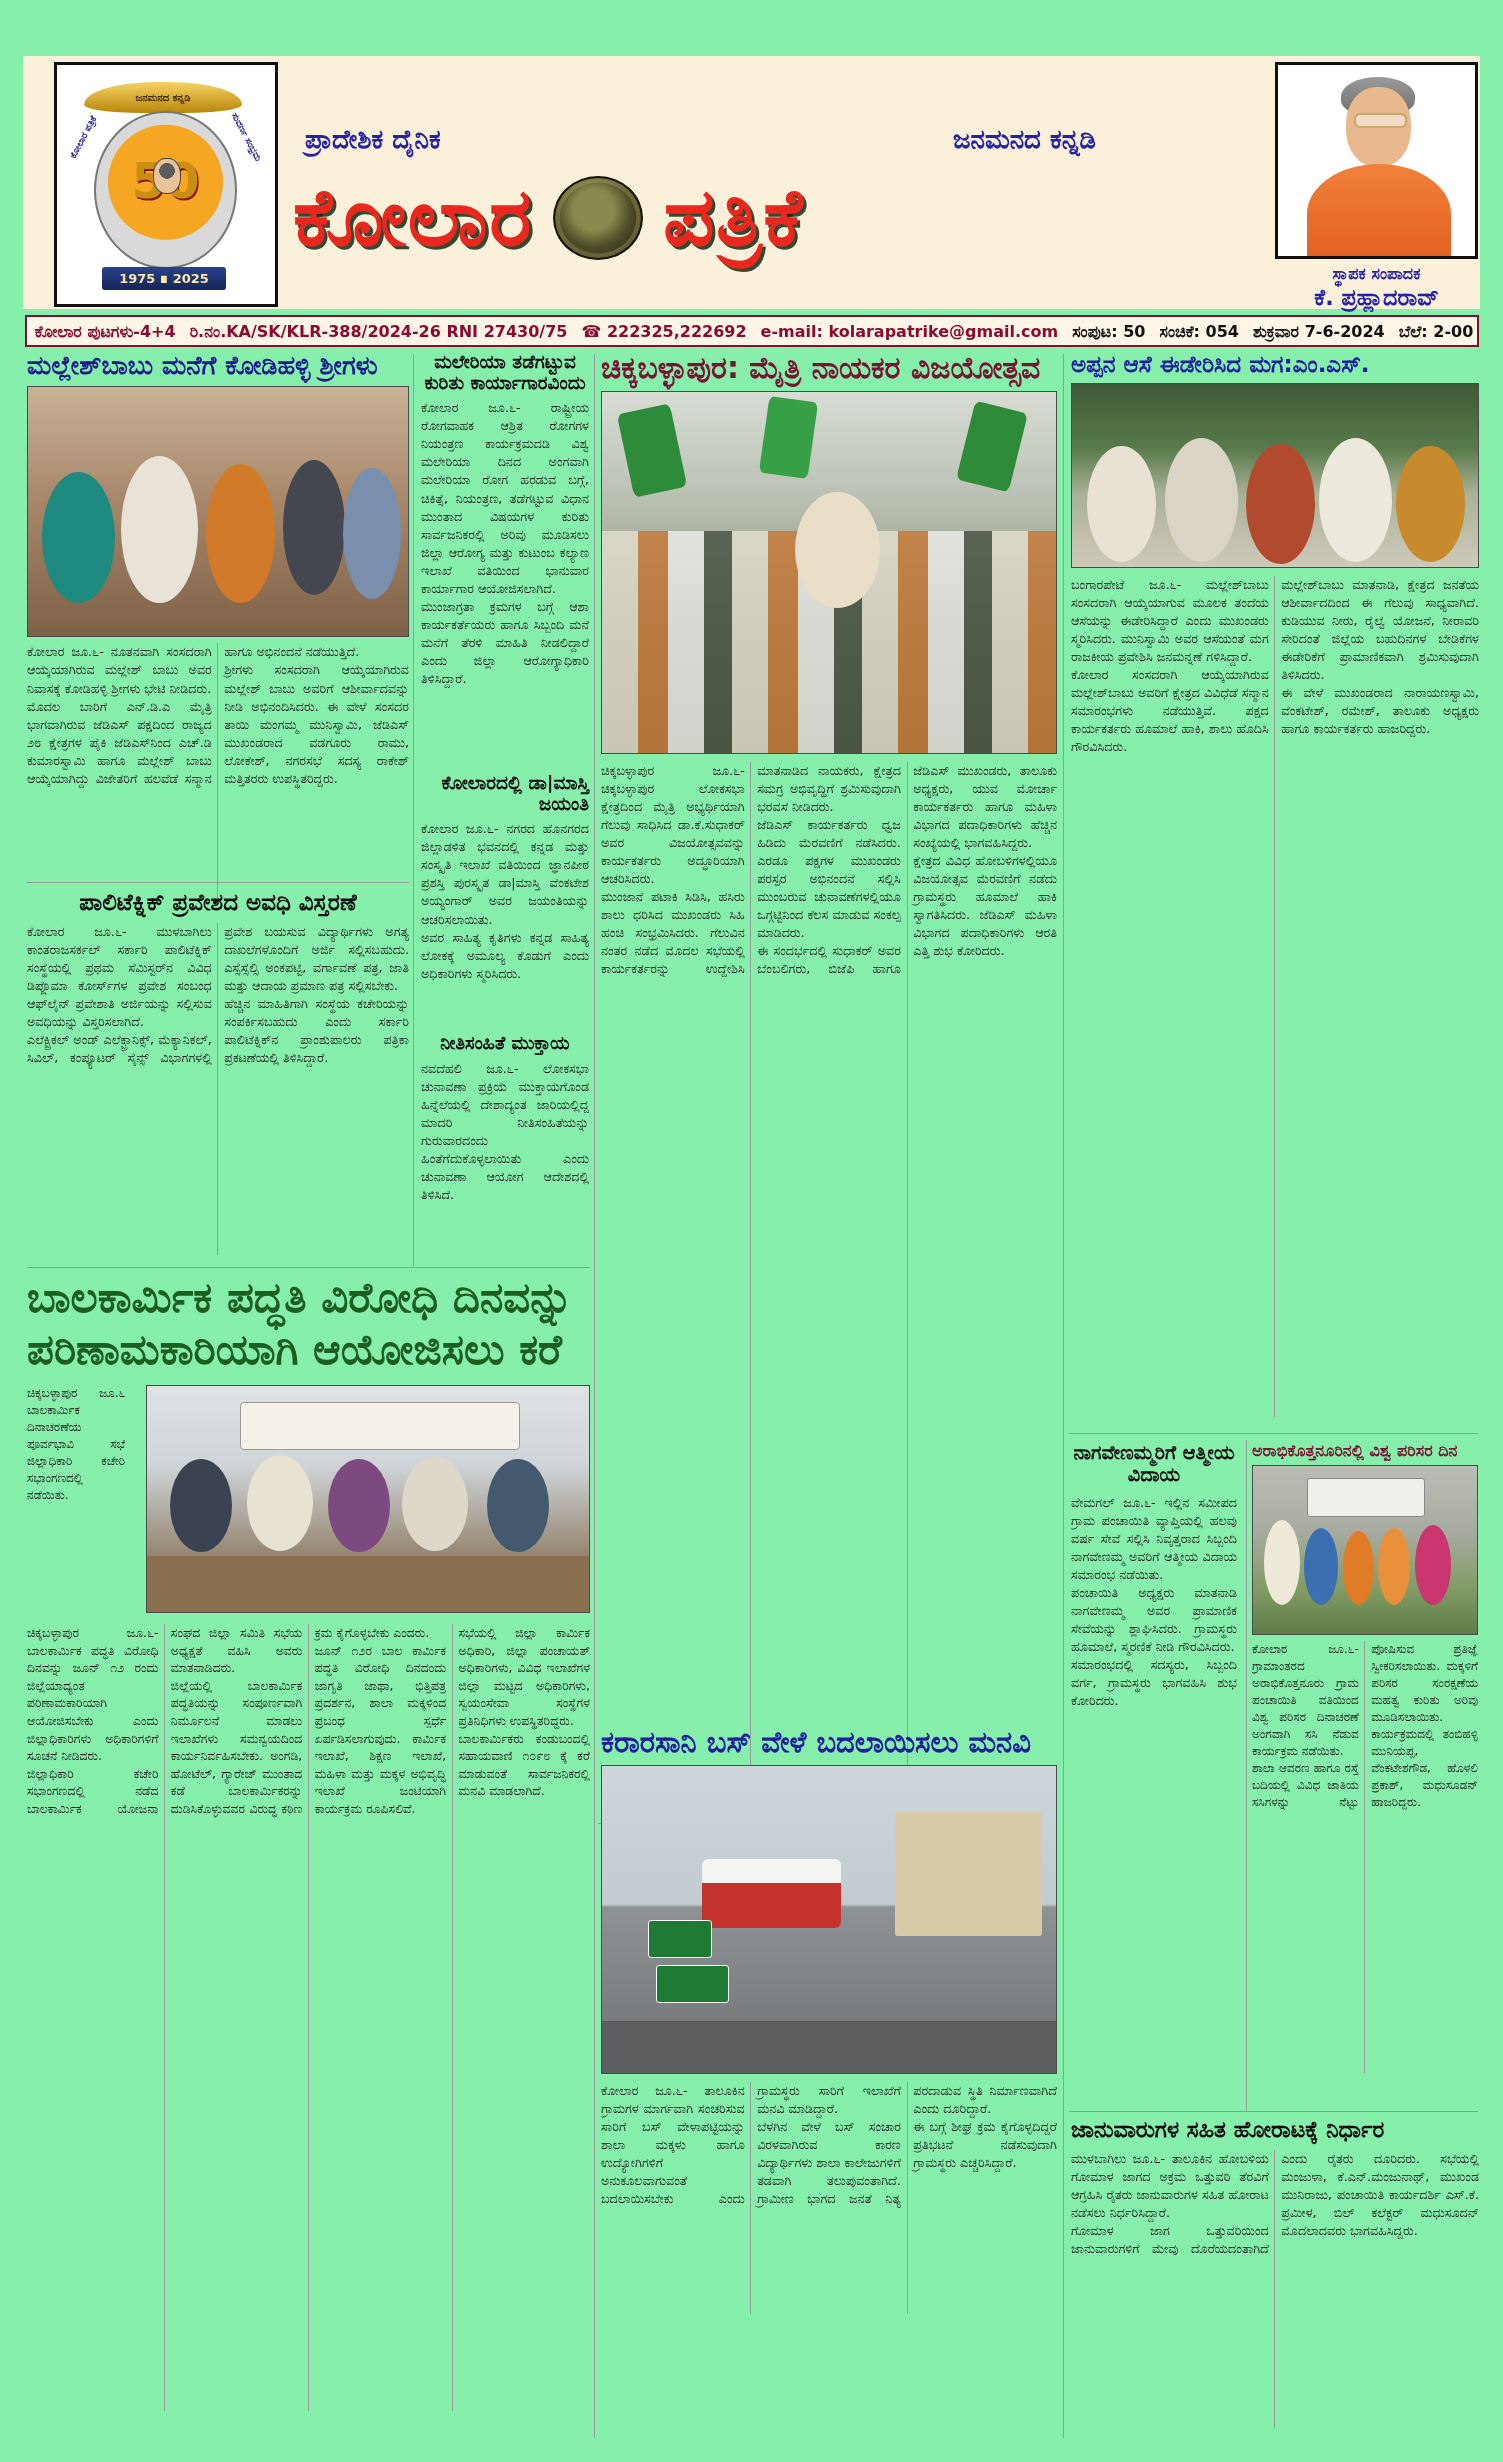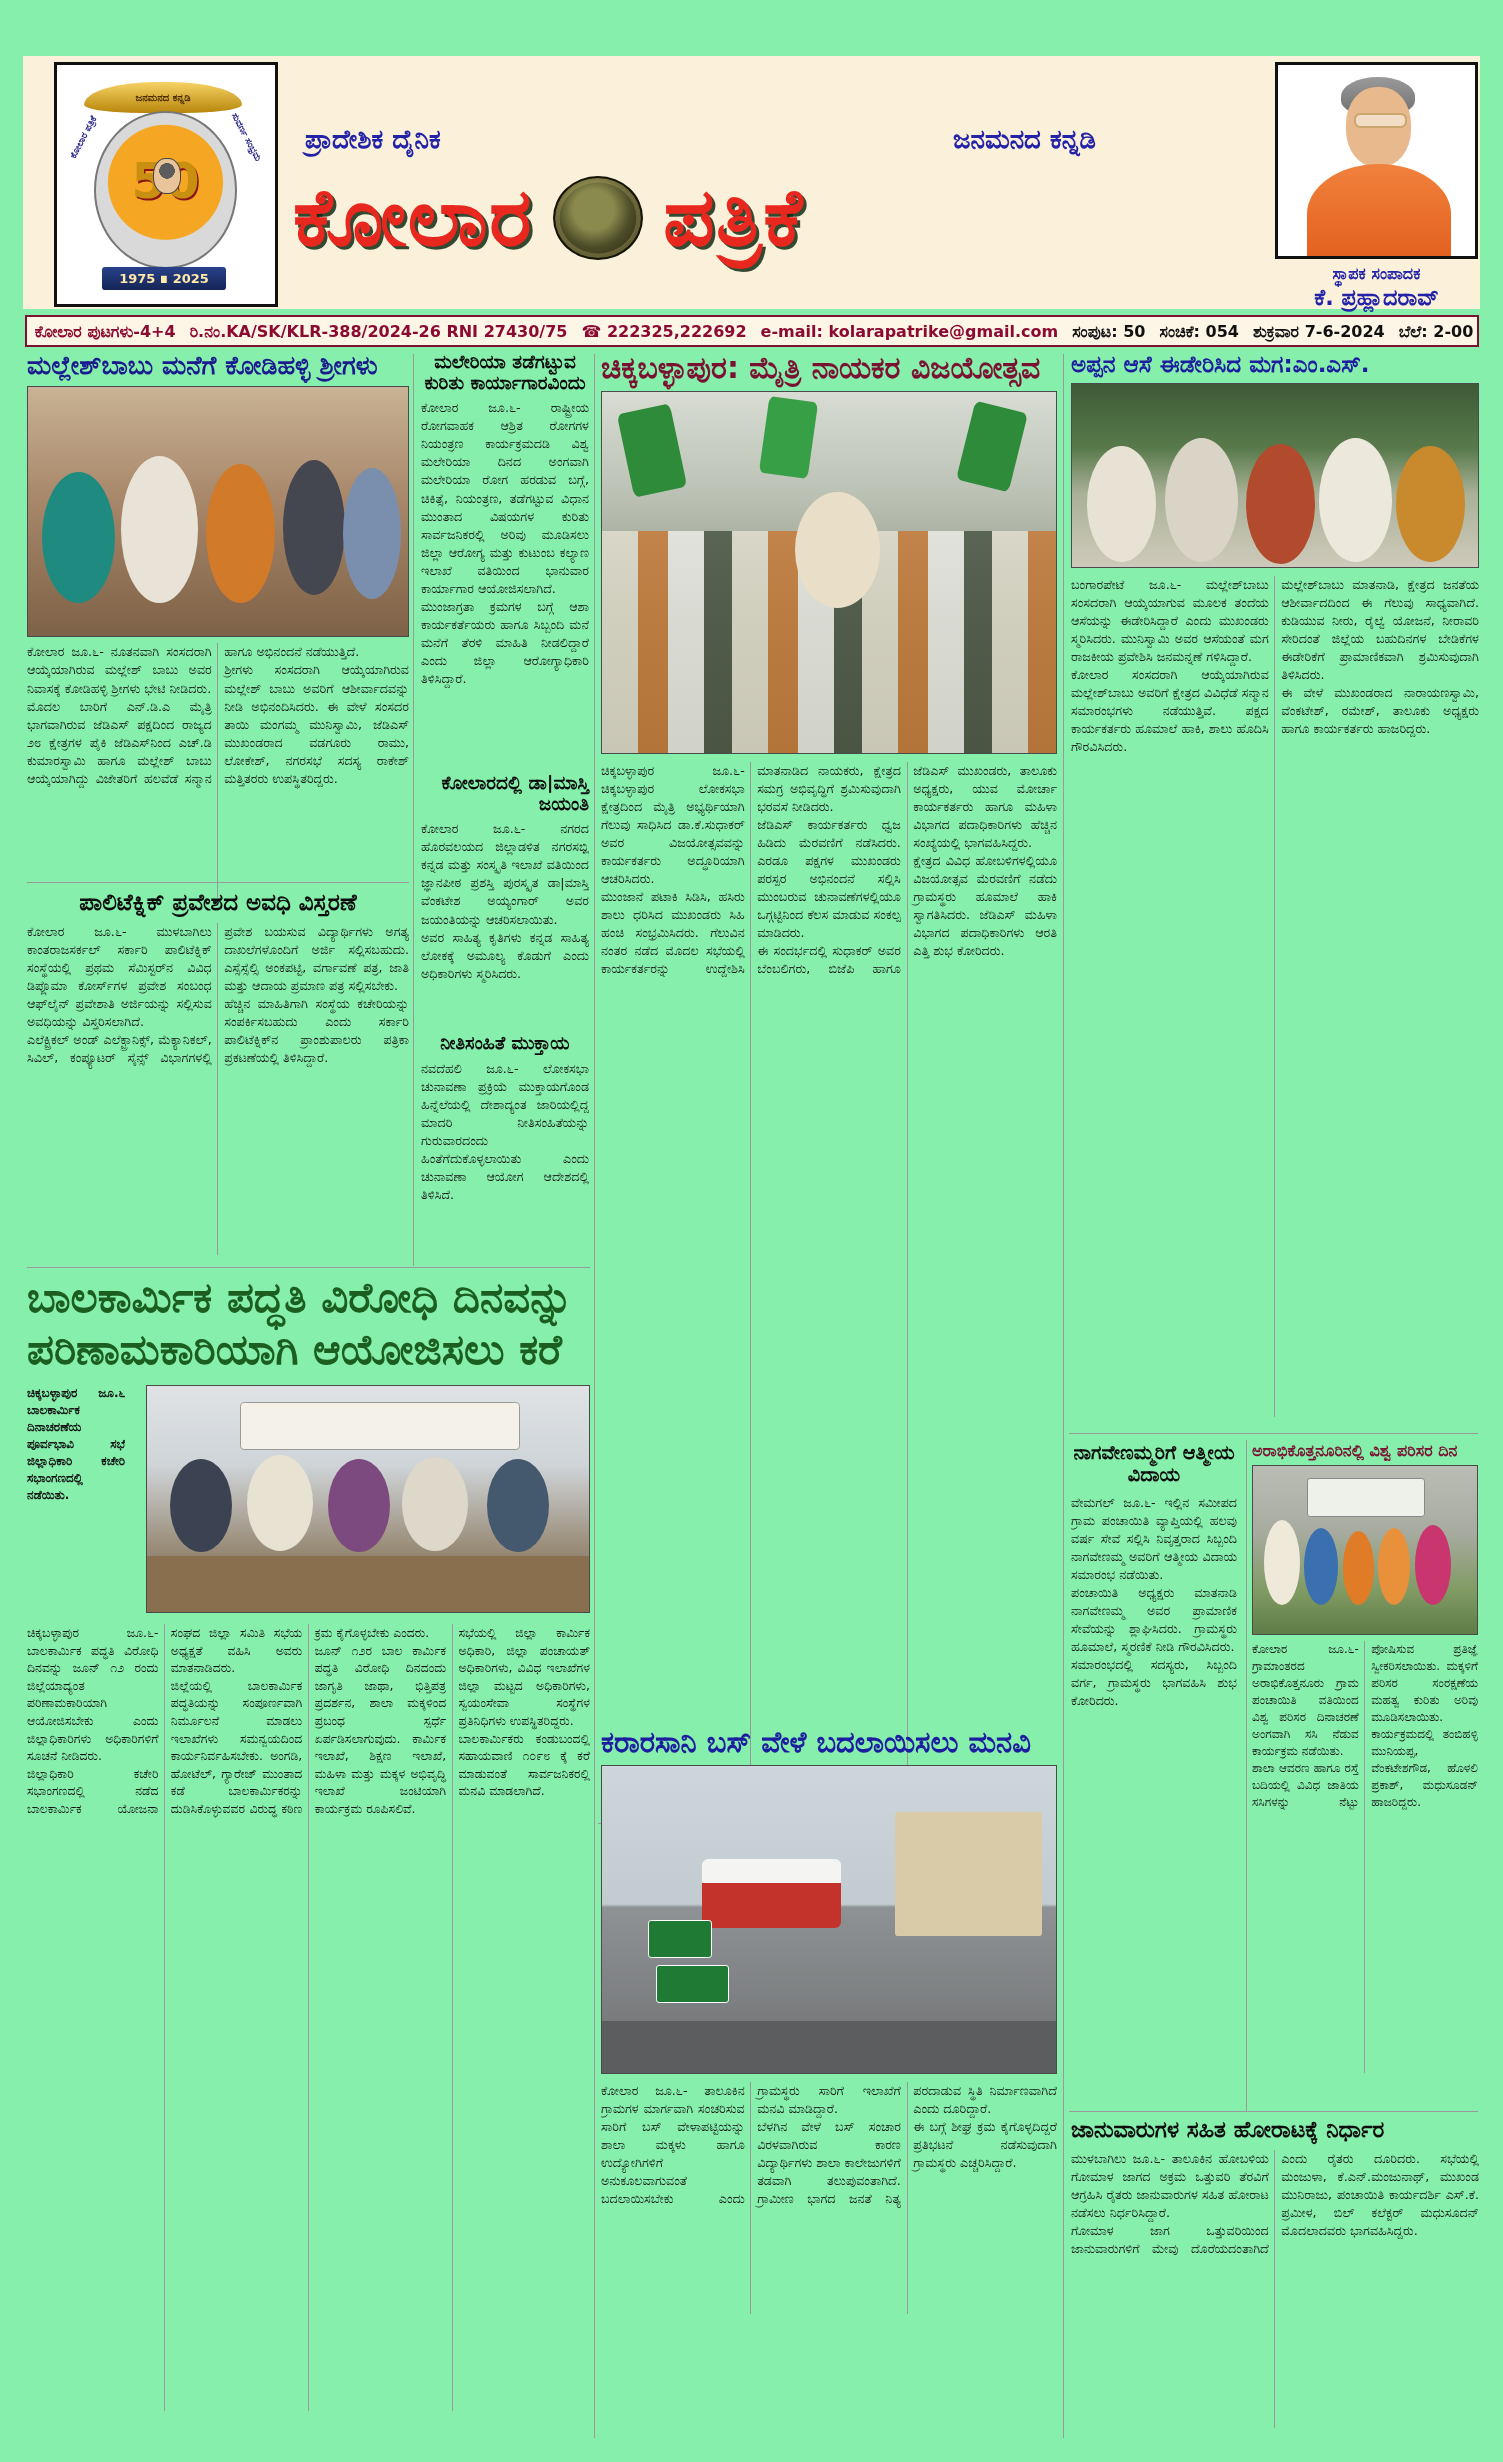--- a/index.html
+++ b/index.html
@@ -126,21 +126,21 @@
   </section>
 
   <section class="art" style="left:421px;top:351px;width:168px;height:417px;">
     <div class="hl c-black" style="font-size:18.5px;text-align:center;">ಮಲೇರಿಯಾ ತಡೆಗಟ್ಟುವ ಕುರಿತು ಕಾರ್ಯಾಗಾರವಿಂದು</div>
     <div class="body-txt" style="margin-top:6.2px;height:332px;">ಕೋಲಾರ ಜೂ.೬- ರಾಷ್ಟ್ರೀಯ ರೋಗವಾಹಕ ಆಶ್ರಿತ ರೋಗಗಳ ನಿಯಂತ್ರಣ ಕಾರ್ಯಕ್ರಮದಡಿ ವಿಶ್ವ ಮಲೇರಿಯಾ ದಿನದ ಅಂಗವಾಗಿ ಮಲೇರಿಯಾ ರೋಗ ಹರಡುವ ಬಗ್ಗೆ, ಚಿಕಿತ್ಸೆ, ನಿಯಂತ್ರಣ, ತಡೆಗಟ್ಟುವ ವಿಧಾನ ಮುಂತಾದ ವಿಷಯಗಳ ಕುರಿತು ಸಾರ್ವಜನಿಕರಲ್ಲಿ ಅರಿವು ಮೂಡಿಸಲು ಜಿಲ್ಲಾ ಆರೋಗ್ಯ ಮತ್ತು ಕುಟುಂಬ ಕಲ್ಯಾಣ ಇಲಾಖೆ ವತಿಯಿಂದ ಭಾನುವಾರ ಕಾರ್ಯಾಗಾರ ಆಯೋಜಿಸಲಾಗಿದೆ.
 ಮುಂಜಾಗ್ರತಾ ಕ್ರಮಗಳ ಬಗ್ಗೆ ಆಶಾ ಕಾರ್ಯಕರ್ತೆಯರು ಹಾಗೂ ಸಿಬ್ಬಂದಿ ಮನೆ ಮನೆಗೆ ತೆರಳಿ ಮಾಹಿತಿ ನೀಡಲಿದ್ದಾರೆ ಎಂದು ಜಿಲ್ಲಾ ಆರೋಗ್ಯಾಧಿಕಾರಿ ತಿಳಿಸಿದ್ದಾರೆ.</div>
   </section>
 
   <section class="art" style="left:421px;top:772px;width:168px;height:255px;">
     <div class="hl c-black" style="font-size:18.5px;text-align:right;">ಕೋಲಾರದಲ್ಲಿ ಡಾ|ಮಾಸ್ತಿ ಜಯಂತಿ</div>
-    <div class="body-txt" style="margin-top:6.2px;height:193px;">ಕೋಲಾರ ಜೂ.೬- ನಗರದ ಹೊರವಲಯದ ಜಿಲ್ಲಾಡಳಿತ ನಗರಸಭ್ಲಿ ಕನ್ನಡ ಮತ್ತು ಸಂಸ್ಕೃತಿ ಇಲಾಖೆ ವತಿಯಿಂದ ಜ್ಞಾನಪೀಠ ಪ್ರಶಸ್ತಿ ಪುರಸ್ಕೃತ ಡಾ|ಮಾಸ್ತಿ ವೆಂಕಟೇಶ ಅಯ್ಯಂಗಾರ್ ಅವರ ಜಯಂತಿಯನ್ನು ಆಚರಿಸಲಾಯಿತು.
+    <div class="body-txt" style="margin-top:6.2px;height:193px;">ಕೋಲಾರ ಜೂ.೬- ನಗರದ ಹೊನಗರದ ಜಿಲ್ಲಾಡಳಿತ ಭವನದಲ್ಲಿ ಕನ್ನಡ ಮತ್ತು ಸಂಸ್ಕೃತಿ ಇಲಾಖೆ ವತಿಯಿಂದ ಜ್ಞಾನಪೀಠ ಪ್ರಶಸ್ತಿ ಪುರಸ್ಕೃತ ಡಾ|ಮಾಸ್ತಿ ವೆಂಕಟೇಶ ಅಯ್ಯಂಗಾರ್ ಅವರ ಜಯಂತಿಯನ್ನು ಆಚರಿಸಲಾಯಿತು.
 ಅವರ ಸಾಹಿತ್ಯ ಕೃತಿಗಳು ಕನ್ನಡ ಸಾಹಿತ್ಯ ಲೋಕಕ್ಕೆ ಅಮೂಲ್ಯ ಕೊಡುಗೆ ಎಂದು ಅಧಿಕಾರಿಗಳು ಸ್ಮರಿಸಿದರು.</div>
   </section>
 
   <section class="art" style="left:421px;top:1033px;width:168px;height:232px;">
     <div class="hl c-black" style="font-size:18px;text-align:center;">ನೀತಿಸಂಹಿತೆ ಮುಕ್ತಾಯ</div>
     <div class="body-txt" style="margin-top:6.2px;height:193px;">ನವದೆಹಲಿ ಜೂ.೬- ಲೋಕಸಭಾ ಚುನಾವಣಾ ಪ್ರಕ್ರಿಯೆ ಮುಕ್ತಾಯಗೊಂಡ ಹಿನ್ನೆಲೆಯಲ್ಲಿ ದೇಶಾದ್ಯಂತ ಜಾರಿಯಲ್ಲಿದ್ದ ಮಾದರಿ ನೀತಿಸಂಹಿತೆಯನ್ನು ಗುರುವಾರದಂದು ಹಿಂತೆಗೆದುಕೊಳ್ಳಲಾಯಿತು ಎಂದು ಚುನಾವಣಾ ಆಯೋಗ ಆದೇಶದಲ್ಲಿ ತಿಳಿಸಿದೆ.</div>
   </section>
 
   <section class="art" style="left:601px;top:351px;width:456px;height:1467px;">
     <div class="hl c-maroon" style="font-size:30px;">ಚಿಕ್ಕಬಳ್ಳಾಪುರ: ಮೈತ್ರಿ ನಾಯಕರ ವಿಜಯೋತ್ಸವ</div>
@@ -183,21 +183,21 @@
     </div>
     <div class="body-txt cols2" style="margin-top:7.7px;height:841px;">ಬಂಗಾರಪೇಟೆ ಜೂ.೬- ಮಲ್ಲೇಶ್‌ಬಾಬು ಸಂಸದರಾಗಿ ಆಯ್ಕೆಯಾಗುವ ಮೂಲಕ ತಂದೆಯ ಆಸೆಯನ್ನು ಈಡೇರಿಸಿದ್ದಾರೆ ಎಂದು ಮುಖಂಡರು ಸ್ಮರಿಸಿದರು. ಮುನಿಸ್ವಾಮಿ ಅವರ ಆಸೆಯಂತೆ ಮಗ ರಾಜಕೀಯ ಪ್ರವೇಶಿಸಿ ಜನಮನ್ನಣೆ ಗಳಿಸಿದ್ದಾರೆ.
 ಕೋಲಾರ ಸಂಸದರಾಗಿ ಆಯ್ಕೆಯಾಗಿರುವ ಮಲ್ಲೇಶ್‌ಬಾಬು ಅವರಿಗೆ ಕ್ಷೇತ್ರದ ವಿವಿಧೆಡೆ ಸನ್ಮಾನ ಸಮಾರಂಭಗಳು ನಡೆಯುತ್ತಿವೆ. ಪಕ್ಷದ ಕಾರ್ಯಕರ್ತರು ಹೂಮಾಲೆ ಹಾಕಿ, ಶಾಲು ಹೊದಿಸಿ ಗೌರವಿಸಿದರು.
 ಮಲ್ಲೇಶ್‌ಬಾಬು ಮಾತನಾಡಿ, ಕ್ಷೇತ್ರದ ಜನತೆಯ ಆಶೀರ್ವಾದದಿಂದ ಈ ಗೆಲುವು ಸಾಧ್ಯವಾಗಿದೆ. ಕುಡಿಯುವ ನೀರು, ರೈಲ್ವೆ ಯೋಜನೆ, ನೀರಾವರಿ ಸೇರಿದಂತೆ ಜಿಲ್ಲೆಯ ಬಹುದಿನಗಳ ಬೇಡಿಕೆಗಳ ಈಡೇರಿಕೆಗೆ ಪ್ರಾಮಾಣಿಕವಾಗಿ ಶ್ರಮಿಸುವುದಾಗಿ ತಿಳಿಸಿದರು.
 ಈ ವೇಳೆ ಮುಖಂಡರಾದ ನಾರಾಯಣಸ್ವಾಮಿ, ವೆಂಕಟೇಶ್, ರಮೇಶ್, ತಾಲೂಕು ಅಧ್ಯಕ್ಷರು ಹಾಗೂ ಕಾರ್ಯಕರ್ತರು ಹಾಜರಿದ್ದರು.</div>
   </section>
 
   <section class="art" style="left:27px;top:1274px;width:563px;height:1166px;">
     <div class="hl c-green" style="font-size:42px;">ಬಾಲಕಾರ್ಮಿಕ ಪದ್ಧತಿ ವಿರೋಧಿ ದಿನವನ್ನು</div>
     <div class="hl c-green" style="font-size:42px;margin-top:4.6px;">ಪರಿಣಾಮಕಾರಿಯಾಗಿ ಆಯೋಜಿಸಲು ಕರೆ</div>
-    <div style="display:flex;gap:21px;margin-top:10.8px;font-weight:bold;">
+    <div style="display:flex;gap:21px;margin-top:10.8px;">
       <div class="body-txt" style="width:100px;height:228px;font-size:12px;">ಚಿಕ್ಕಬಳ್ಳಾಪುರ ಜೂ.೬ ಬಾಲಕಾರ್ಮಿಕ ದಿನಾಚರಣೆಯ ಪೂರ್ವಭಾವಿ ಸಭೆ ಜಿಲ್ಲಾಧಿಕಾರಿ ಕಚೇರಿ ಸಭಾಂಗಣದಲ್ಲಿ ನಡೆಯಿತು.</div>
       <div class="ph" style="width:452px;height:228px;background:linear-gradient(180deg,#dfe3e6 0%,#cfd4d8 35%,#9c8f7c 70%,#6d5b43 100%);">
         <div class="blob" style="left:93px;top:15.4px;width:278px;height:46px;border-radius:4.6px;background:#f3f1e8;border:0.8px solid #999;"></div>
         <div class="blob" style="left:23px;top:73px;width:62px;height:93px;background:#3b4252;"></div>
         <div class="blob" style="left:100px;top:69px;width:66px;height:96px;background:#e8e2d2;"></div>
         <div class="blob" style="left:181px;top:73px;width:62px;height:93px;background:#7c4a7e;"></div>
         <div class="blob" style="left:255px;top:71px;width:66px;height:94px;background:#ddd8ca;"></div>
         <div class="blob" style="left:340px;top:73px;width:62px;height:93px;background:#44586e;"></div>
         <div class="blob" style="left:0;top:170px;width:452px;height:58px;border-radius:0;background:#8a6f4e;"></div>
       </div>

